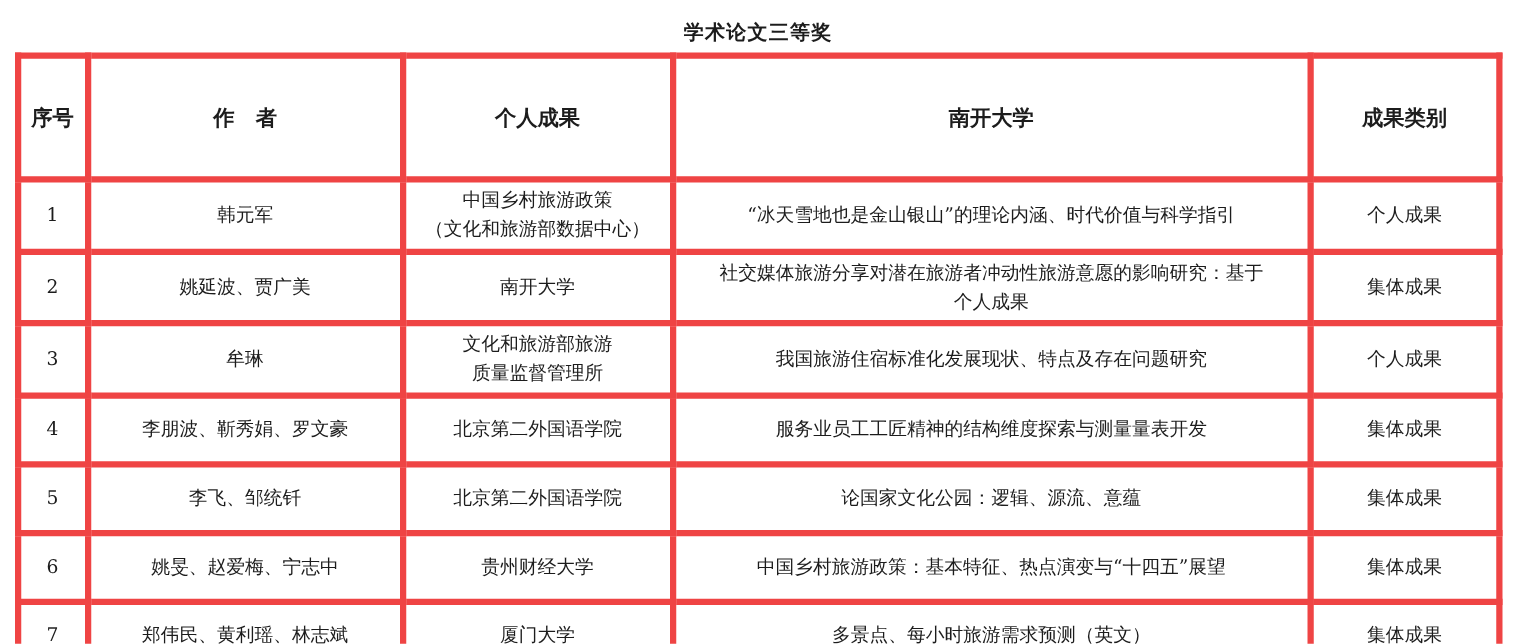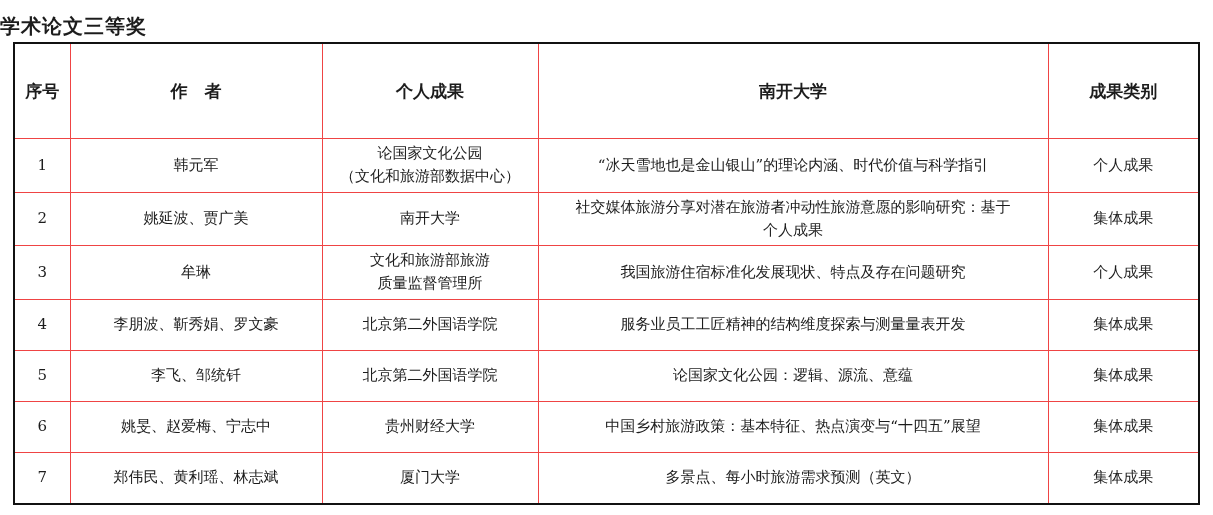--- a/index.html
+++ b/index.html
@@ -11,38 +11,39 @@
     overflow: hidden;
     font-family: "DejaVu Serif", "DejaVu Sans", serif;
     color: #1c1c1c;
   }
   .page {
     width: 1213px;
     height: 515px;
     box-sizing: border-box;
   }
   .page-title {
+    text-align: center;
     font-weight: bold;
-    font-size: 20px;
+    font-size: 16px;
     letter-spacing: 1px;
     padding-top: 8px;
     height: 40px;
     line-height: 36px;
     box-sizing: border-box;
   }
   table.awards-table {
     border-collapse: collapse;
     table-layout: fixed;
     width: 1185px;
     margin: 2px auto 0 auto;
     border: 2px solid #111;
   }
   .awards-table th,
   .awards-table td {
-    border: 1px solid #ef4444;
+    border: 5px solid #ef4444;
     text-align: center;
     vertical-align: middle;
     white-space: pre-line;
     padding: 3px 6px;
     overflow: hidden;
     font-weight: normal;
   }
   .awards-table th {
     font-weight: bold;
     font-size: 17px;
@@ -77,21 +78,21 @@
         <th>作　者</th>
         <th>个人成果</th>
         <th>南开大学</th>
         <th>成果类别</th>
       </tr>
     </thead>
     <tbody>
         <tr>
     <td class="cell-no">1</td>
     <td class="cell-authors">韩元军</td>
-    <td class="cell-unit">论国家文化公园
+    <td class="cell-unit">中国乡村旅游政策
 （文化和旅游部数据中心）</td>
     <td class="cell-name">“冰天雪地也是金山银山”的理论内涵、时代价值与科学指引</td>
     <td class="cell-category">个人成果</td>
   </tr>
         <tr>
     <td class="cell-no">2</td>
     <td class="cell-authors">姚延波、贾广美</td>
     <td class="cell-unit">南开大学</td>
     <td class="cell-name">社交媒体旅游分享对潜在旅游者冲动性旅游意愿的影响研究：基于
 个人成果</td>

